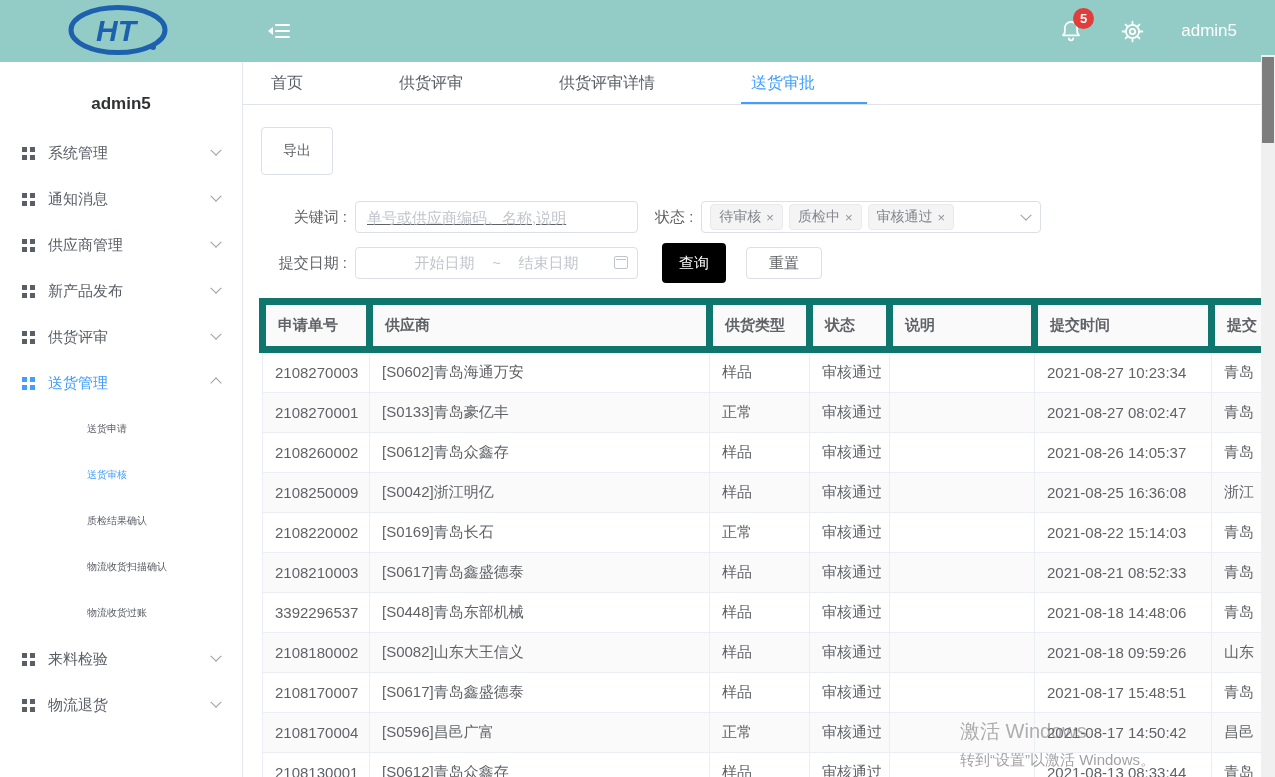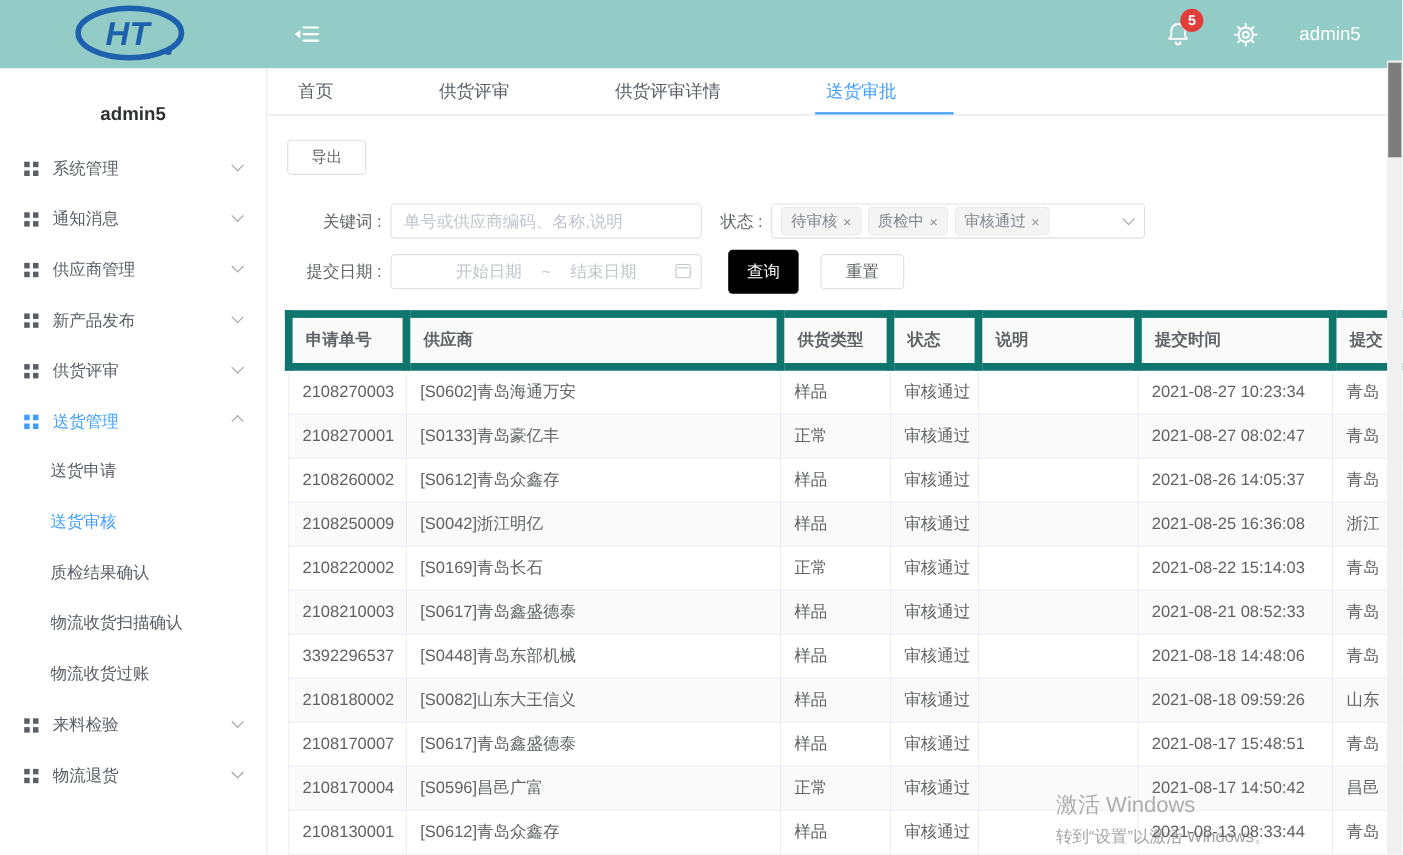--- a/index.html
+++ b/index.html
@@ -26,34 +26,34 @@
   .menu{margin-top:16px;}
   .menu-item{display:flex;align-items:center;height:46px;padding:0 22px;font-size:15px;color:#5a5e66;cursor:pointer;}
   .menu-item.active{color:#409eff;}
   .grid-icon{position:relative;width:13px;height:13px;margin-right:13px;flex:0 0 13px;}
   .grid-icon::before{content:'';position:absolute;top:0;left:0;width:5px;height:5px;background:currentColor;
     box-shadow:8px 0 0 currentColor,0 8px 0 currentColor,8px 8px 0 currentColor;}
   .chev{width:7px;height:7px;border-right:1.6px solid #9aa0a8;border-bottom:1.6px solid #9aa0a8;display:inline-block;}
   .menu-item .chev{margin-left:auto;}
   .chev.down{transform:rotate(45deg) translate(-2px,-2px);}
   .chev.up{transform:rotate(225deg);}
-  .submenu-item{height:46px;line-height:46px;padding-left:46px;font-size:15px;color:#5a5e66;cursor:pointer;}
+  .submenu-item{height:46px;line-height:46px;padding-left:87px;font-size:10px;color:#5a5e66;cursor:pointer;}
   .submenu-item.active{color:#409eff;}
   
   .main{position:absolute;left:243px;top:62px;right:0;bottom:0;background:#fff;overflow:hidden;}
   .tabbar{height:42px;border-bottom:1px solid #e0e3e9;display:flex;align-items:stretch;padding-left:28px;gap:96px;}
   .tab{position:relative;display:flex;align-items:center;font-size:16px;color:#5a5e66;cursor:pointer;}
   .tab.active{color:#409eff;}
   .tab.active::after{content:'';position:absolute;left:-10px;right:-52px;bottom:0;height:2px;background:#409eff;}
   .toolbar{margin:22px 0 0 18px;}
-  .export-btn{height:32px;padding:0 21px;border:1px solid #dcdfe6;border-radius:4px;background:#fff;font-size:14px;color:#606266;cursor:pointer;font-family:inherit;}
+  .export-btn{height:48px;padding:0 21px;border:1px solid #dcdfe6;border-radius:4px;background:#fff;font-size:14px;color:#606266;cursor:pointer;font-family:inherit;}
   .filters{margin:26px 0 0 18px;}
   .filter-row{display:flex;align-items:center;margin-bottom:10px;}
   .filter-label{width:86px;text-align:right;margin-right:8px;font-size:15px;color:#606266;white-space:nowrap;flex:0 0 86px;}
-  .keyword-input{width:259px;height:30px;border:1px solid #dcdfe6;border-radius:4px;padding:0 11px;font-size:15px;color:#606266;outline:none;font-family:inherit;}
+  .keyword-input{width:259px;height:30px;border:1px solid #dcdfe6;border-radius:4px;padding:0 11px;font-size:15px;color:#606266;outline:none;font-family:inherit;text-decoration:underline;}
   .keyword-input::placeholder{color:#c0c4cc;}
   .status-label{width:auto;flex:0 0 auto;margin-left:17px;}
   .status-select{position:relative;display:flex;align-items:center;width:322px;height:30px;border:1px solid #dcdfe6;border-radius:4px;padding:0 8px;cursor:pointer;}
   .tag{display:inline-flex;align-items:center;height:24px;padding:0 8px;margin-right:6px;background:#f4f4f5;border:1px solid #e9e9eb;border-radius:4px;font-size:14px;color:#82858c;white-space:nowrap;}
   .tag-close{margin-left:5px;color:#909399;font-size:13px;cursor:pointer;}
   .tag-close::before{content:'×';}
   .select-chev{position:absolute;right:10px;top:12px;}
   .date-range{position:relative;display:flex;align-items:center;justify-content:center;gap:18px;width:259px;height:30px;border:1px solid #dcdfe6;border-radius:4px;padding:0 11px;cursor:pointer;}
   .date-ph{font-size:15px;color:#c0c4cc;}
   .date-sep{font-size:14px;color:#c0c4cc;}

